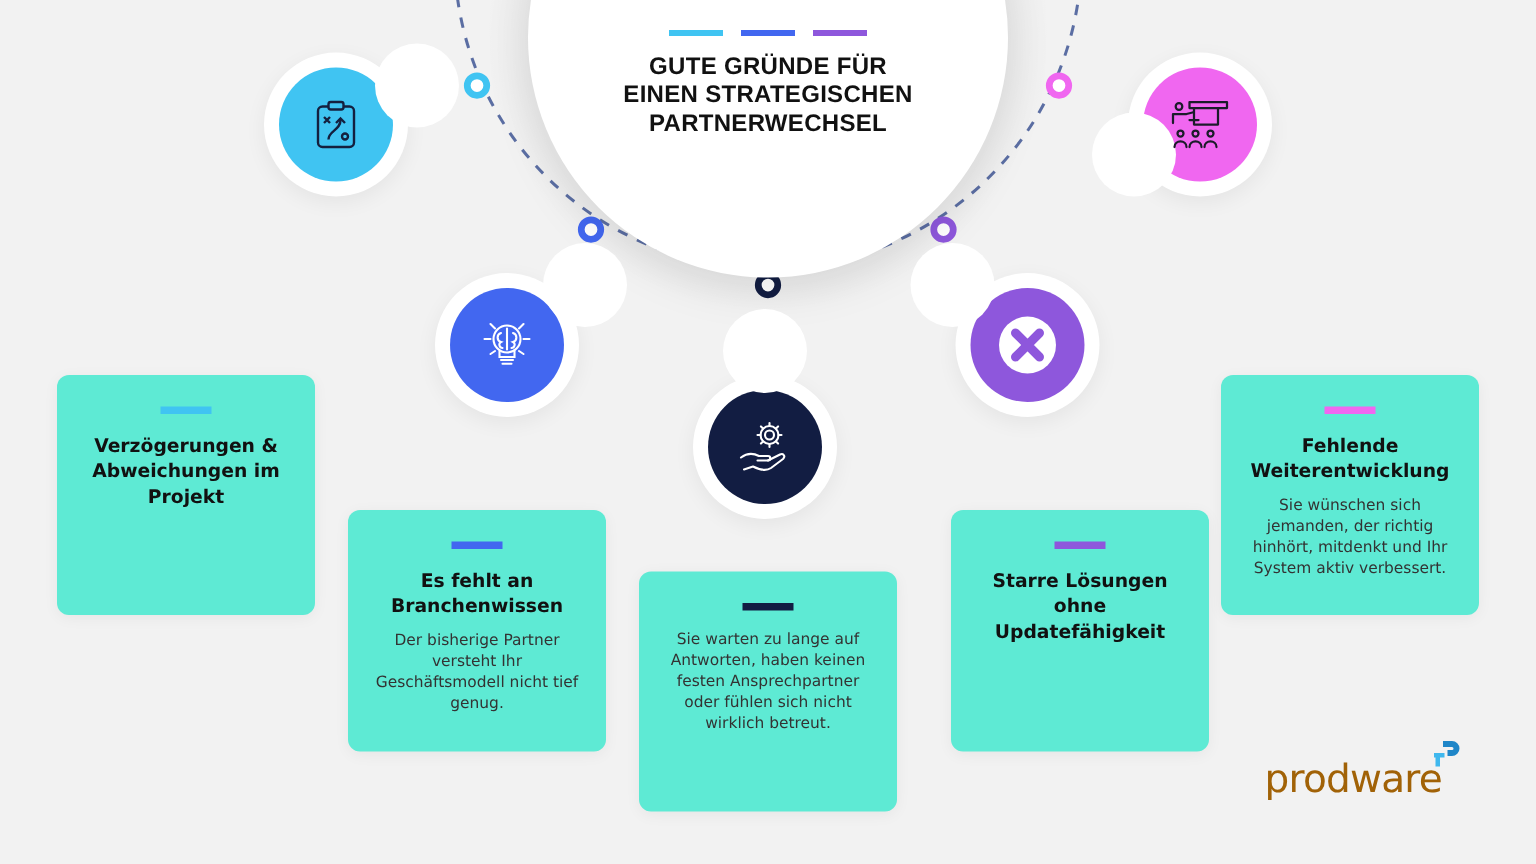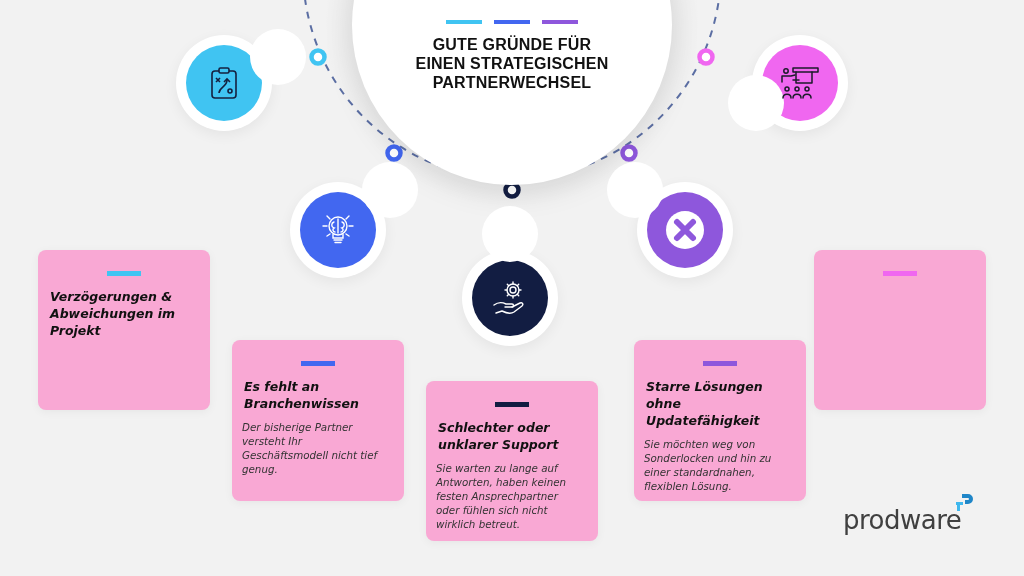--- a/index.html
+++ b/index.html
@@ -36,38 +36,38 @@
   }
   .badge .disc {
     position: absolute; left: 10px; top: 10px; width: 76px; height: 76px; border-radius: 50%;
     display: flex; align-items: center; justify-content: center;
   }
   .badge .notch {
     position: absolute; width: 56px; height: 56px; border-radius: 50%; background: #ffffff;
   }
   .badge svg.icon { position: relative; z-index: 2; }
   .card {
-    position: absolute; width: 172px; background: #f9a8d4; border-radius: 8px;
+    position: absolute; width: 172px; background: #5eead4; border-radius: 8px;
     box-shadow: 0 2px 10px rgba(0,0,0,0.05);
-    text-align: left; padding-top: 21px; font-style: italic;
+    text-align: center; padding-top: 21px;
   }
   .card .accent { width: 34px; height: 5px; margin: 0 auto 12px; }
   .card .title {
     font-family: "DejaVu Sans", sans-serif; font-weight: 700; font-size: 12.5px;
     line-height: 17px; color: #111; padding: 0 12px; white-space: pre-line;
   }
   .card .desc {
     font-family: "DejaVu Sans", sans-serif; font-size: 10.3px; line-height: 14px;
     color: #333; margin-top: 8px; padding: 0 10px; white-space: pre-line;
   }
   .logo {
     position: absolute; left: 843px; top: 500px; height: 40px; display: flex; align-items: flex-end;
   }
   .logo-text {
-    font-family: "DejaVu Sans", sans-serif; font-size: 26px; color: #404040; letter-spacing: -0.5px;
+    font-family: "DejaVu Sans", sans-serif; font-size: 26px; color: #a16207; letter-spacing: -0.5px;
     line-height: 40px;
     margin-top: 12px;
   }
   .logo-mark { position: absolute; left: 111px; top: -8px; }
 </style>
 </head>
 <body>
 
 <div class="canvas">
 
@@ -177,42 +177,42 @@
     <div class="title">Es fehlt an
 Branchenwissen</div>
     <div class="desc">Der bisherige Partner
 versteht Ihr
 Geschäftsmodell nicht tief
 genug.</div>
   </div>
 
   <div class="card" style="left:426px; top:381px; height:160px;">
     <div class="accent" style="background:#121d42;"></div>
-    <div class="title">Schlechter oder
-unklarer Support</div>
     <div class="desc">Sie warten zu lange auf
 Antworten, haben keinen
 festen Ansprechpartner
 oder fühlen sich nicht
 wirklich betreut.</div>
   </div>
 
   <div class="card" style="left:634px; top:340px; height:161px;">
     <div class="accent" style="background:#8e57dc;"></div>
     <div class="title">Starre Lösungen
 ohne
 Updatefähigkeit</div>
-    <div class="desc">Sie möchten weg von
-Sonderlocken und hin zu
-einer standardnahen,
-flexiblen Lösung.</div>
   </div>
 
   <div class="card" style="left:814px; top:250px; height:160px;">
     <div class="accent" style="background:#f067f0;"></div>
+    <div class="title">Fehlende
+Weiterentwicklung</div>
+    <div class="desc">Sie wünschen sich
+jemanden, der richtig
+hinhört, mitdenkt und Ihr
+System aktiv verbessert.</div>
   </div>
 
   <div class="logo">
     <span class="logo-text">prodware</span>
     <svg class="logo-mark" width="22" height="22" viewBox="0 0 22 22">
       <path d="M8 2 h6 a5 5 0 0 1 0 10 h-3 v-4 h3 a1 1 0 0 0 0 -2 h-6 z" fill="#1f86c8"></path>
       <path d="M2 10 h7 v3 h-3 v6 h-3 v-6 h-1 z" fill="#3fb8ee"></path>
     </svg>
   </div>
 

